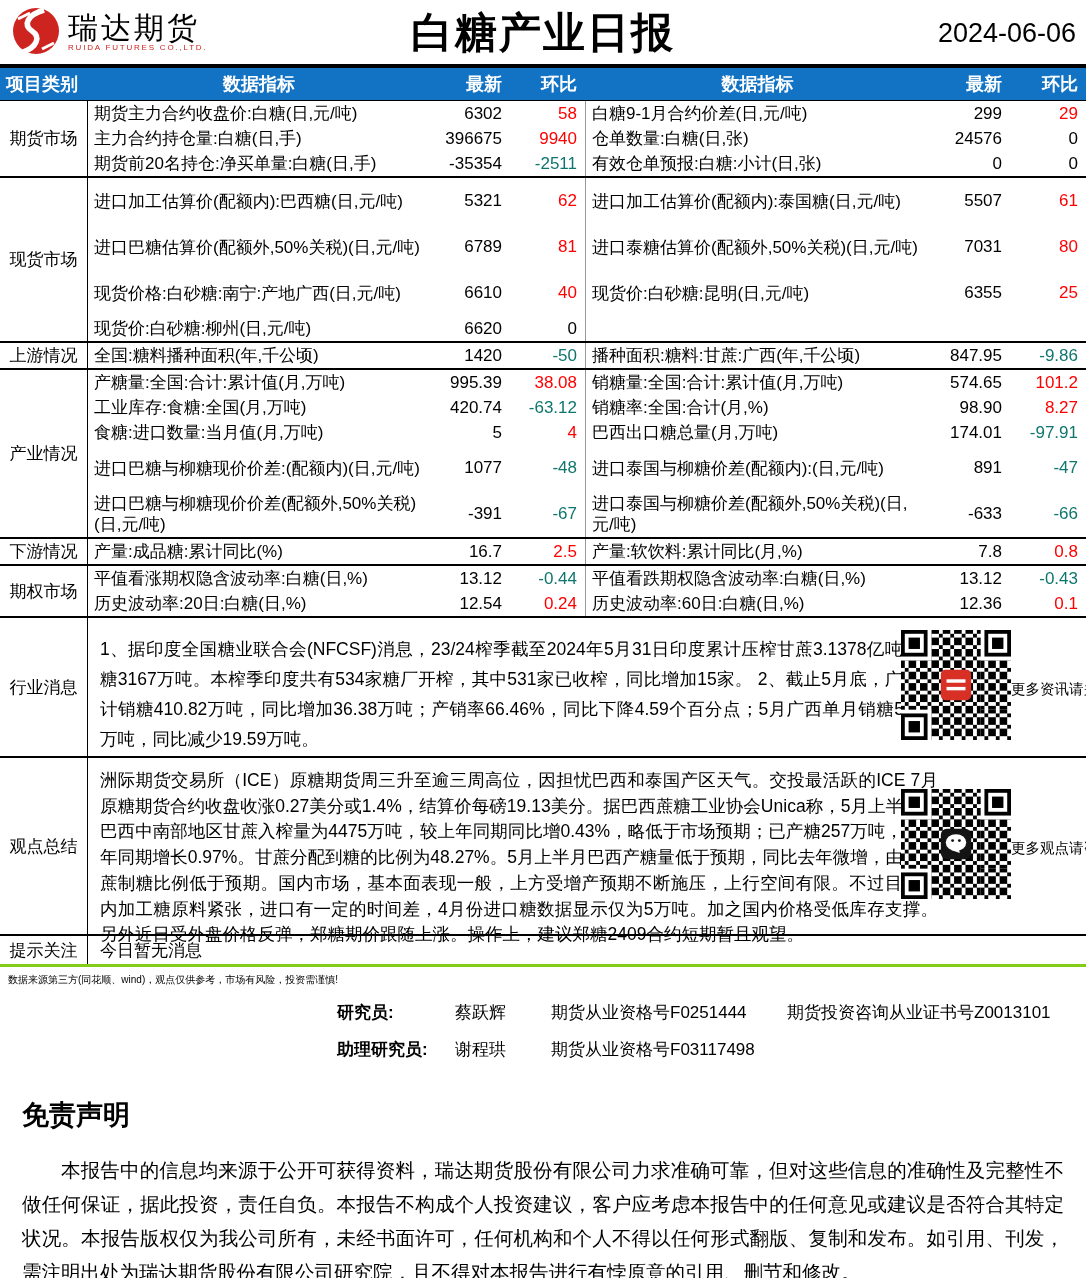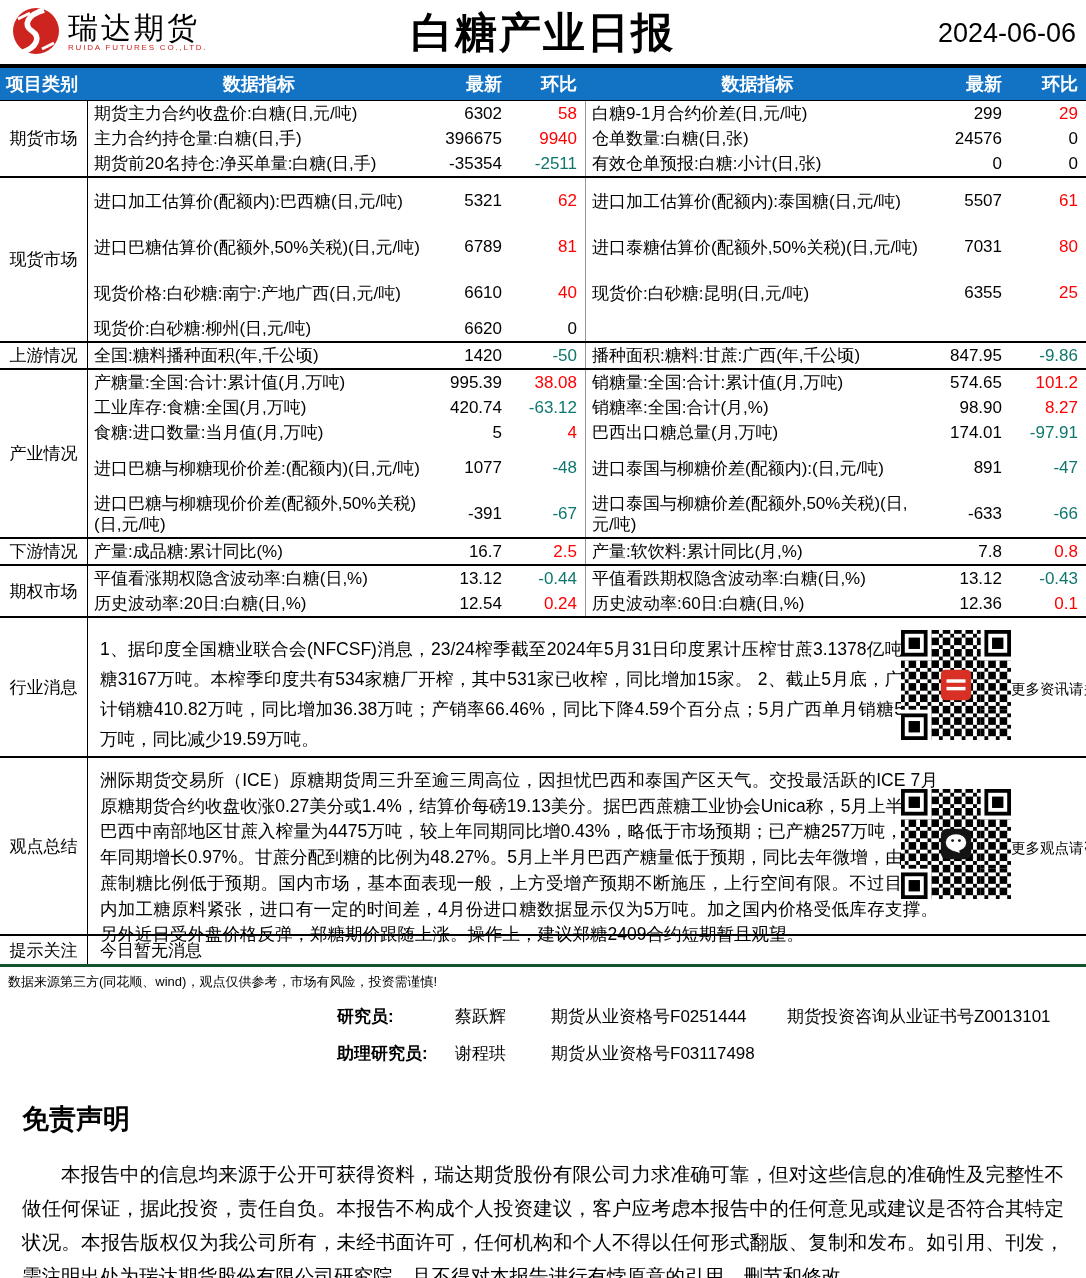--- a/index.html
+++ b/index.html
@@ -14,21 +14,21 @@
   .logo-txt .en{font-size:8px;color:#ce2420;letter-spacing:1.8px;line-height:10px}
   .title{position:absolute;left:0;right:0;text-align:center;font-size:42px;font-weight:900;letter-spacing:2px}
   .date{margin-left:auto;font-size:27px;z-index:2}
 
   
   .wm{position:absolute;left:18px;top:380px;z-index:-1;font-size:240px;font-weight:bold;
       letter-spacing:30px;white-space:nowrap;color:rgba(228,106,106,0.26);
       transform:rotate(-38deg);pointer-events:none}
 
   
-  .tbl{border-top:4px solid #000;border-bottom:3px solid #14532d}
+  .tbl{border-top:4px solid #000;border-bottom:3px solid #84cc16}
   .thead{display:grid;grid-template-columns:88px 342px 80px 75px 345px 80px 76px;
          background:#1273c4;color:#fff;font-weight:bold;height:32px;align-items:center;font-size:18px}
   .th{padding:0 6px}
   .th.cL{text-align:left}.th.cC{text-align:center}.th.cR{text-align:right;padding-right:8px}
 
   .sec,.secx,.alert{display:flex;border-top:2px solid #000}
   .tbody .sec:first-child{border-top:1px solid #000}
   .cat{width:88px;border-right:1px solid #000;display:flex;align-items:center;justify-content:center;
        font-size:17px;text-align:center;flex:none}
   .rows{flex:1}
@@ -44,21 +44,21 @@
   .content{flex:1;display:flex;min-width:0}
   .txt{flex:1;font-size:17.5px;line-height:1.72;text-align:justify;padding:16px 10px 6px 12px}
   .views .txt{line-height:1.47;padding-top:10px}
   .news{height:140px}.views{height:178px}
   .qrcol{width:138px;flex:none;display:flex;align-items:center;justify-content:center;padding-right:6px}
   .qrcap{font-size:14.5px;margin-top:5px;white-space:nowrap}
   .alert{height:30px}
   .alert-txt{display:flex;align-items:center;padding-left:12px;font-size:17px}
 
   
-  .note{margin:6px 0 0 8px;font-size:13px}
+  .note{margin:6px 0 0 8px;font-size:10px}
   .research{margin:14px 0 0 337px;display:grid;grid-template-columns:118px 96px 236px auto;
             row-gap:14px;font-size:17px;align-items:center}
   .research .rl{font-weight:bold}
   .disc-h{margin:36px 0 0 22px;font-size:27px;font-weight:bold}
   .disc-p{margin:20px 22px 0 22px;font-size:19.5px;line-height:1.75;text-align:justify;text-indent:2em}
 </style>
 </head>
 <body>
 
 <div class="page">

